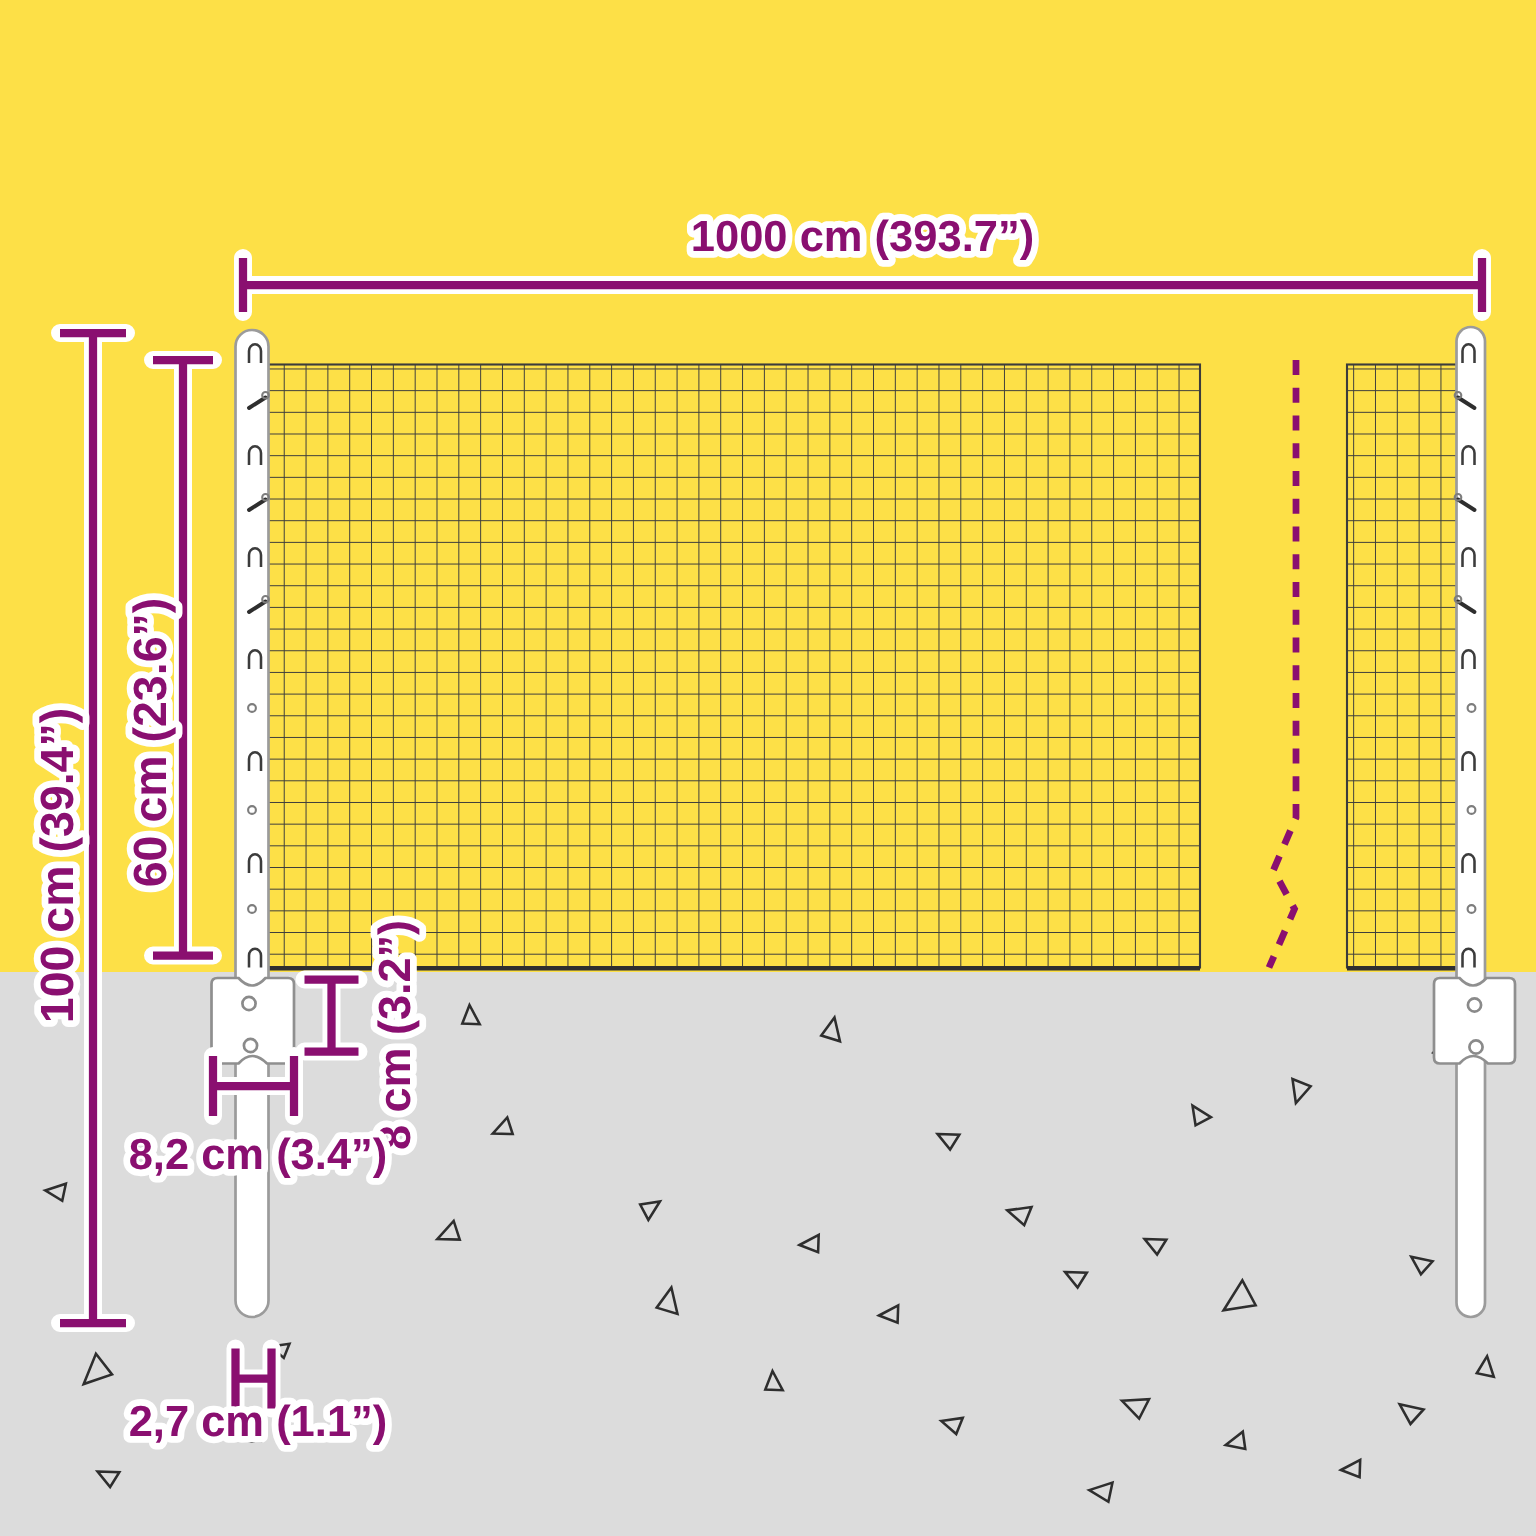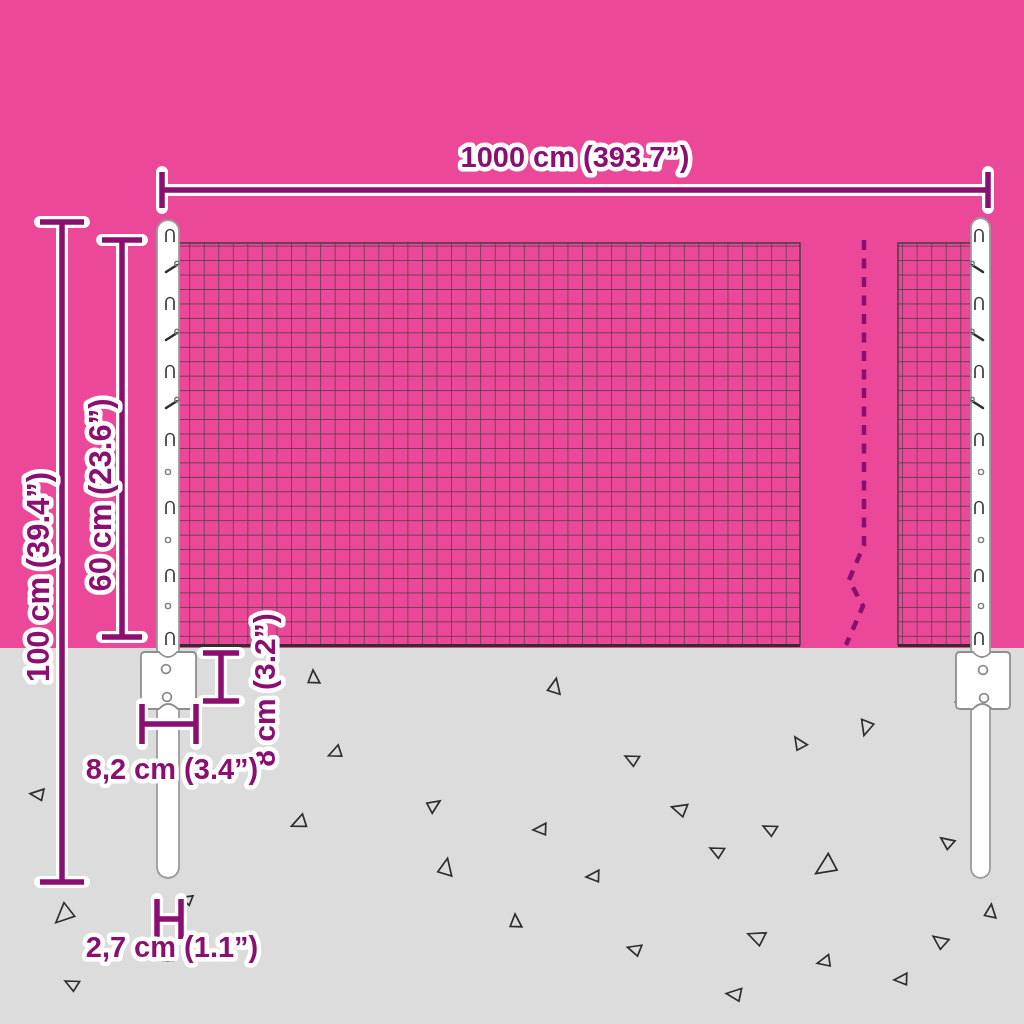--- a/index.html
+++ b/index.html
@@ -1,16 +1,16 @@
 <!DOCTYPE html>
 <html style="--accent: #8A0F70;"><head>
 <meta charset="utf-8">
 <style>
   html,body{margin:0;padding:0;background:#fff;}
-  #stage{position:relative;width:1024px;height:1024px;background:#ec4899;overflow:hidden;
+  #stage{position:relative;width:1024px;height:1024px;background:#fde047;overflow:hidden;
          font-family:"Liberation Sans", sans-serif;}
   svg{display:block;}
   text{font-family:"Liberation Sans", sans-serif;font-weight:bold;fill:var(--accent,#8A0F70);
        paint-order:stroke fill;stroke:#ffffff;stroke-width:9px;stroke-linejoin:round;}
   .dimw{stroke:#ffffff;stroke-width:12;fill:none;stroke-linecap:round;}
   .dim{stroke:var(--accent,#8A0F70);stroke-width:5.5;fill:none;stroke-linecap:butt;}
   .breakline{stroke:var(--accent,#8A0F70);stroke-width:4.5;fill:none;stroke-dasharray:10 8.5;}
   .meshrect{fill:url(#meshpat);stroke:#3c3c3c;stroke-width:1.4;}
   .post{fill:#ffffff;stroke:#9b9b9b;stroke-width:1.8;}
   .plate{fill:#ffffff;stroke:#8f8f8f;stroke-width:1.8;}

